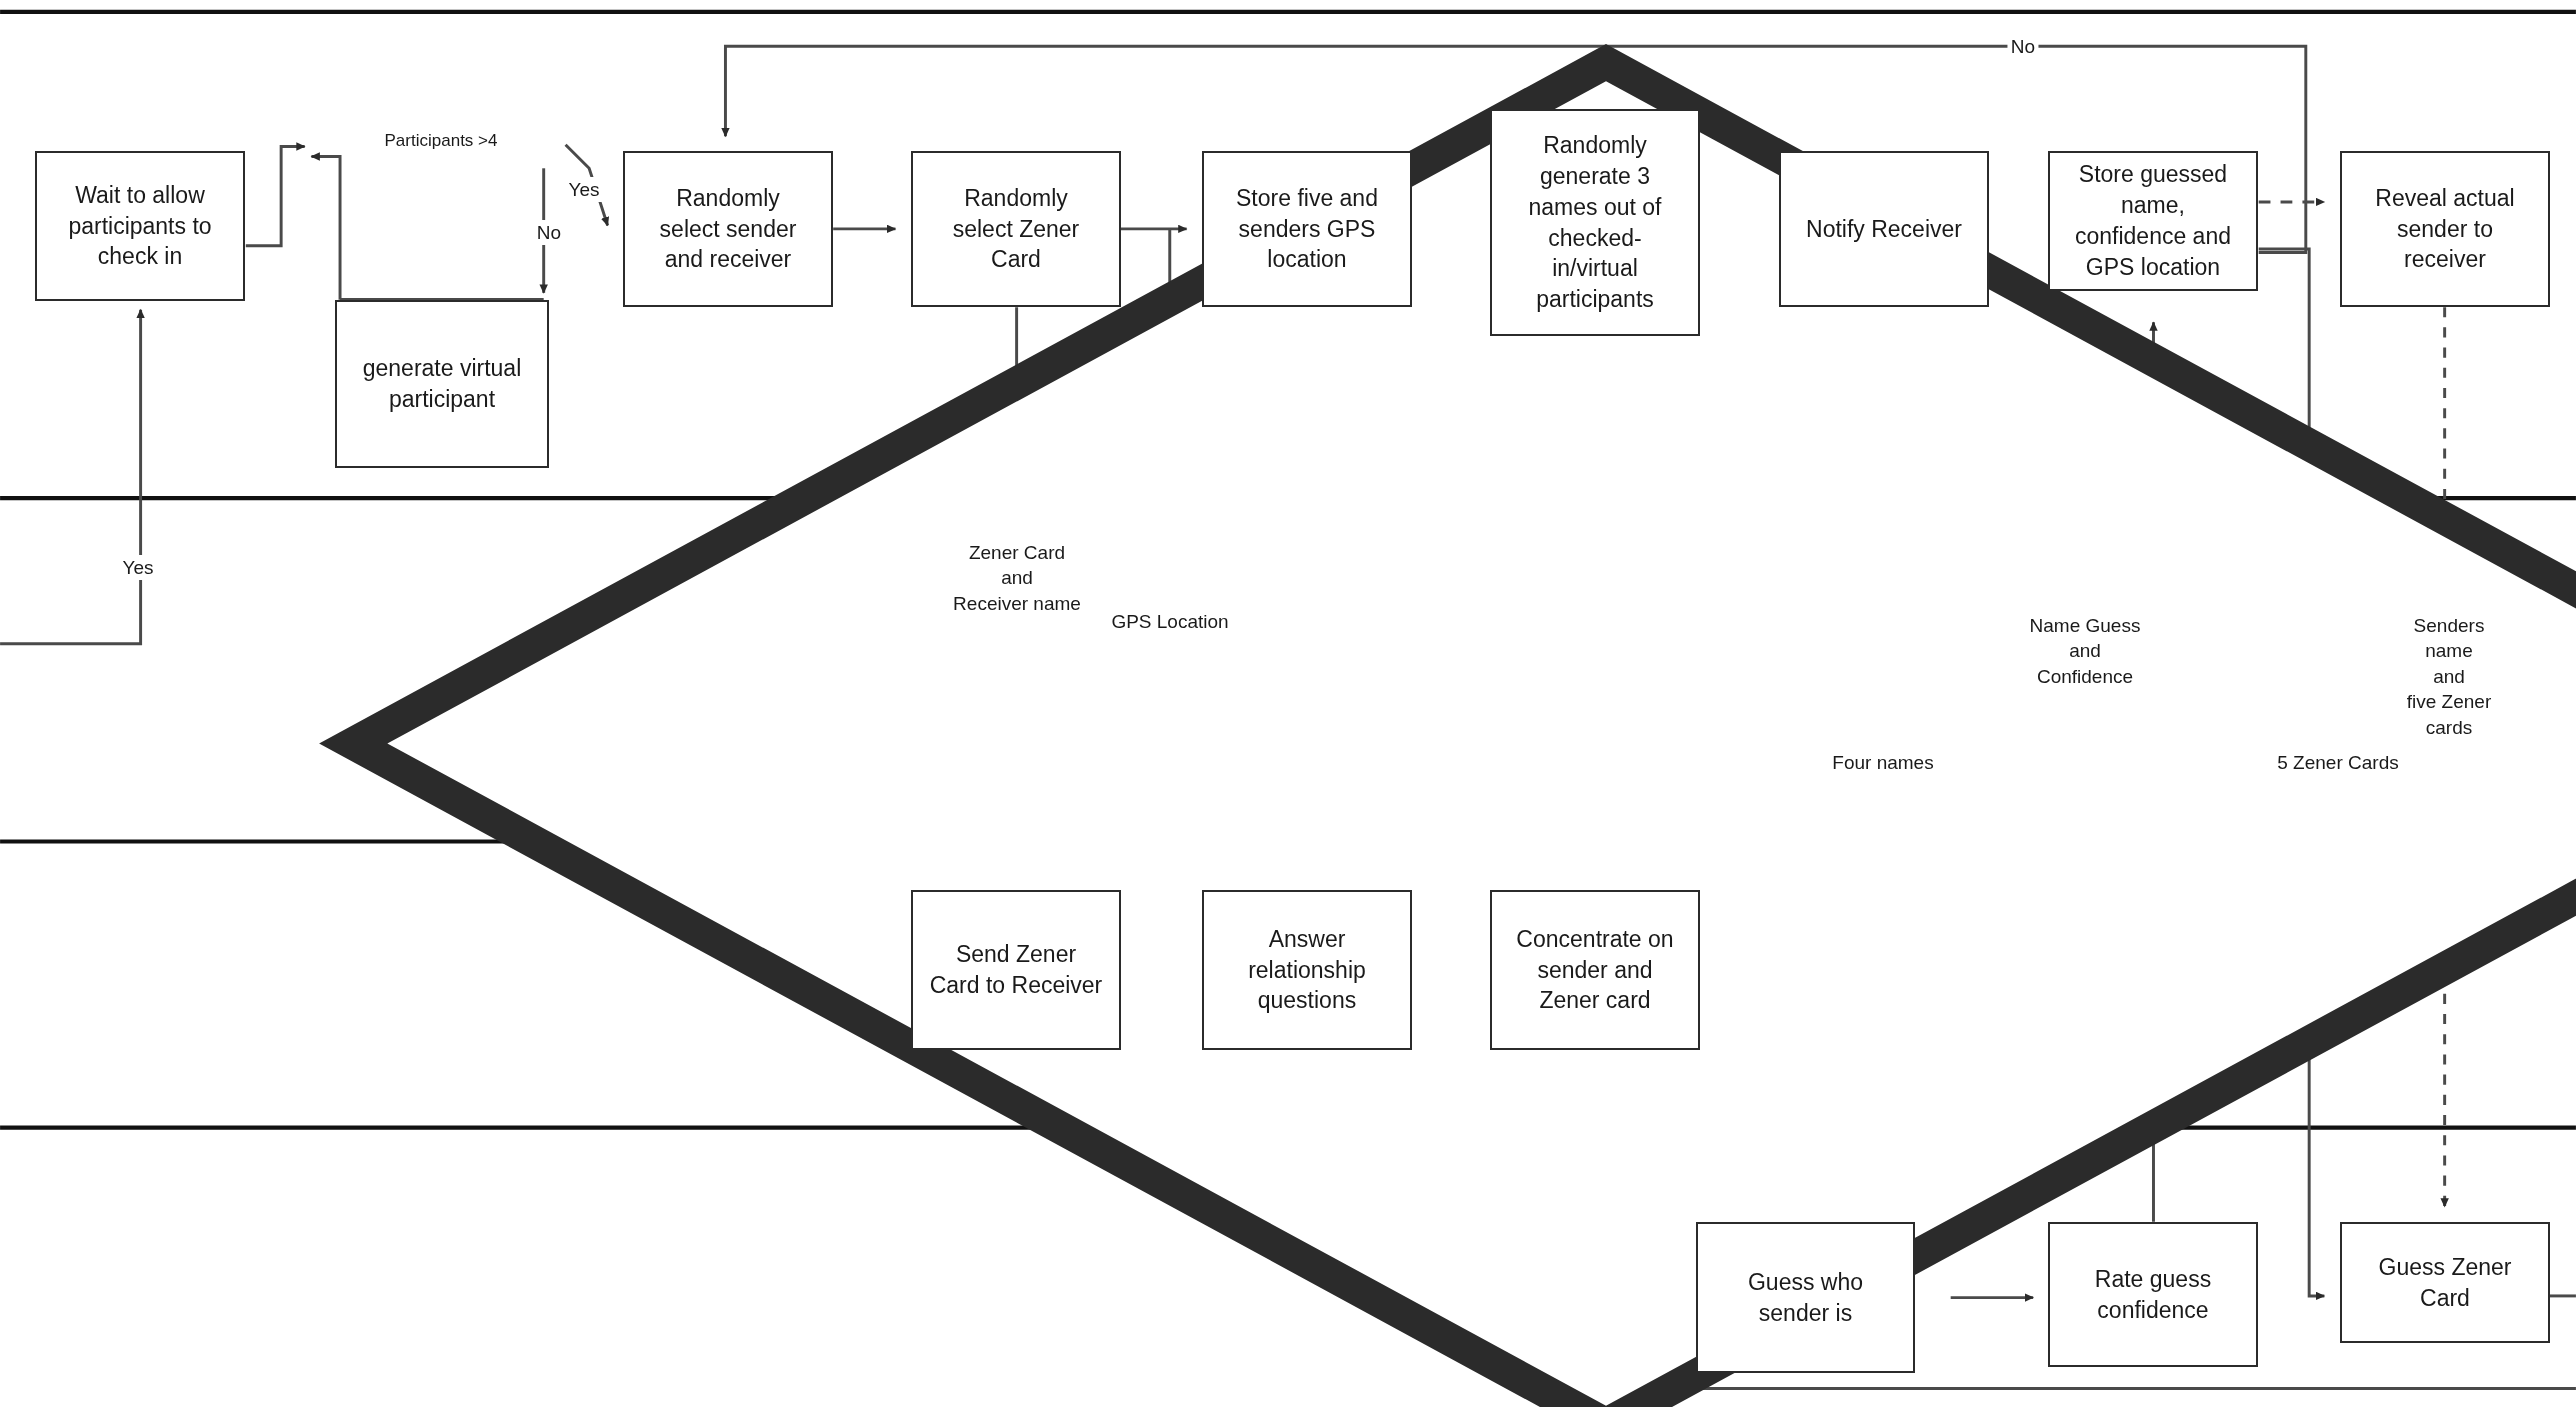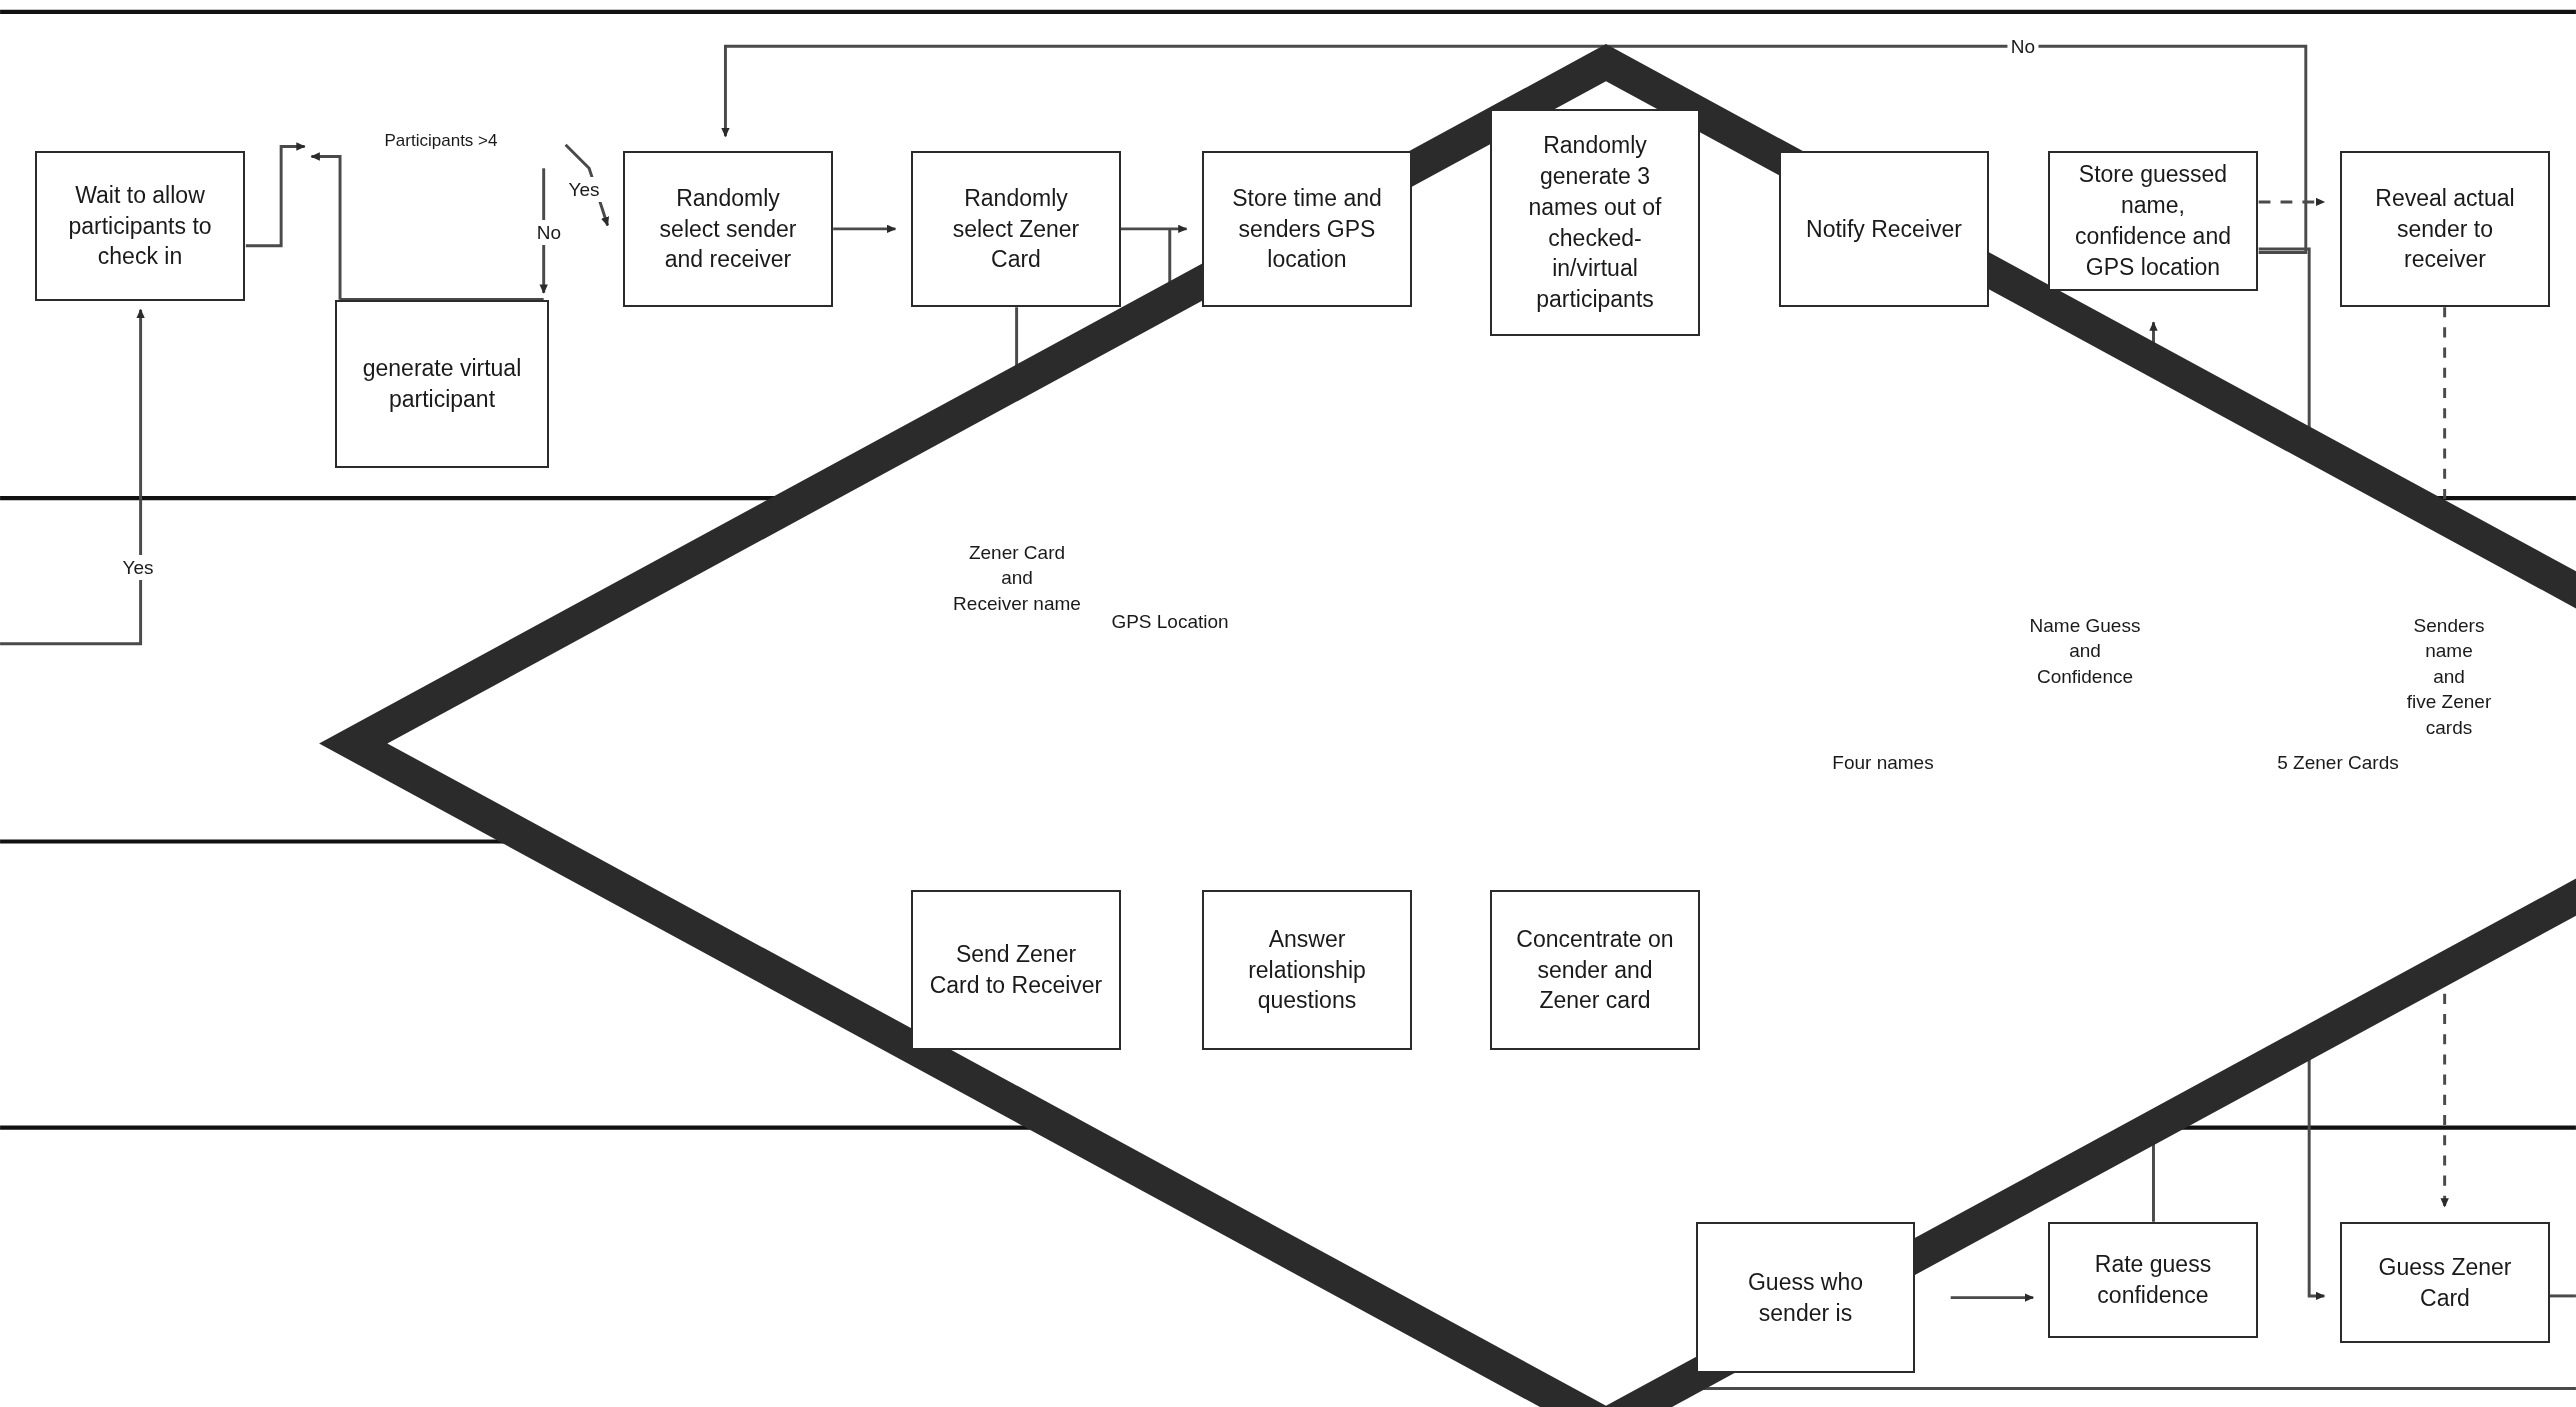--- a/index.html
+++ b/index.html
@@ -151,21 +151,21 @@
 participant</div>
 
   <div class="node" style="left:623px; top:151px; width:210px; height:156px;">Randomly
 select sender
 and receiver</div>
 
   <div class="node" style="left:911px; top:151px; width:210px; height:156px;">Randomly
 select Zener
 Card</div>
 
-  <div class="node" style="left:1202px; top:151px; width:210px; height:156px;">Store time and
+  <div class="node" style="left:1202px; top:151px; width:210px; height:156px;">Store five and
 senders GPS
 location</div>
 
   <div class="node" style="left:1490px; top:109px; width:210px; height:227px;">Randomly
 generate 3
 names out of
 checked-
 in/virtual
 participants</div>
 
@@ -187,21 +187,21 @@
 relationship
 questions</div>
 
   <div class="node" style="left:1490px; top:890px; width:210px; height:160px;">Concentrate on
 sender and
 Zener card</div>
 
   <div class="node" style="left:1696px; top:1222px; width:219px; height:151px;">Guess who
 sender is</div>
 
-  <div class="node" style="left:2048px; top:1222px; width:210px; height:116px;">Rate guess
+  <div class="node" style="left:2048px; top:1222px; width:210px; height:145px;">Rate guess
 confidence</div>
 
   <div class="node" style="left:2340px; top:1222px; width:210px; height:121px;">Guess Zener
 Card</div>
 
   <div class="edge-label nopad" style="left:584px; top:177px;">Yes</div>
 
   <div class="edge-label nopad" style="left:549px; top:220px;">No</div>
 
   <div class="edge-label nopad" style="left:2023px; top:34px;">No</div>

